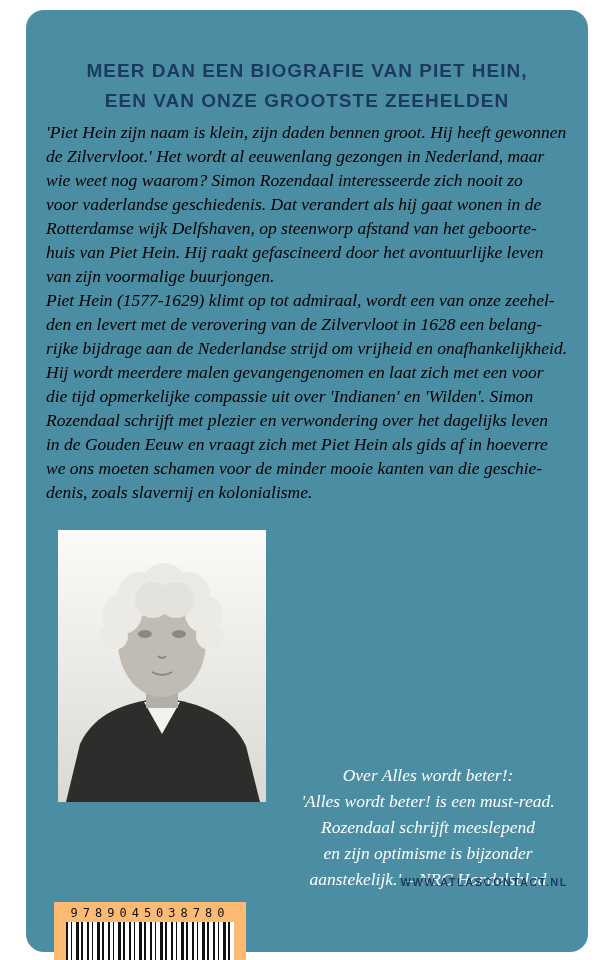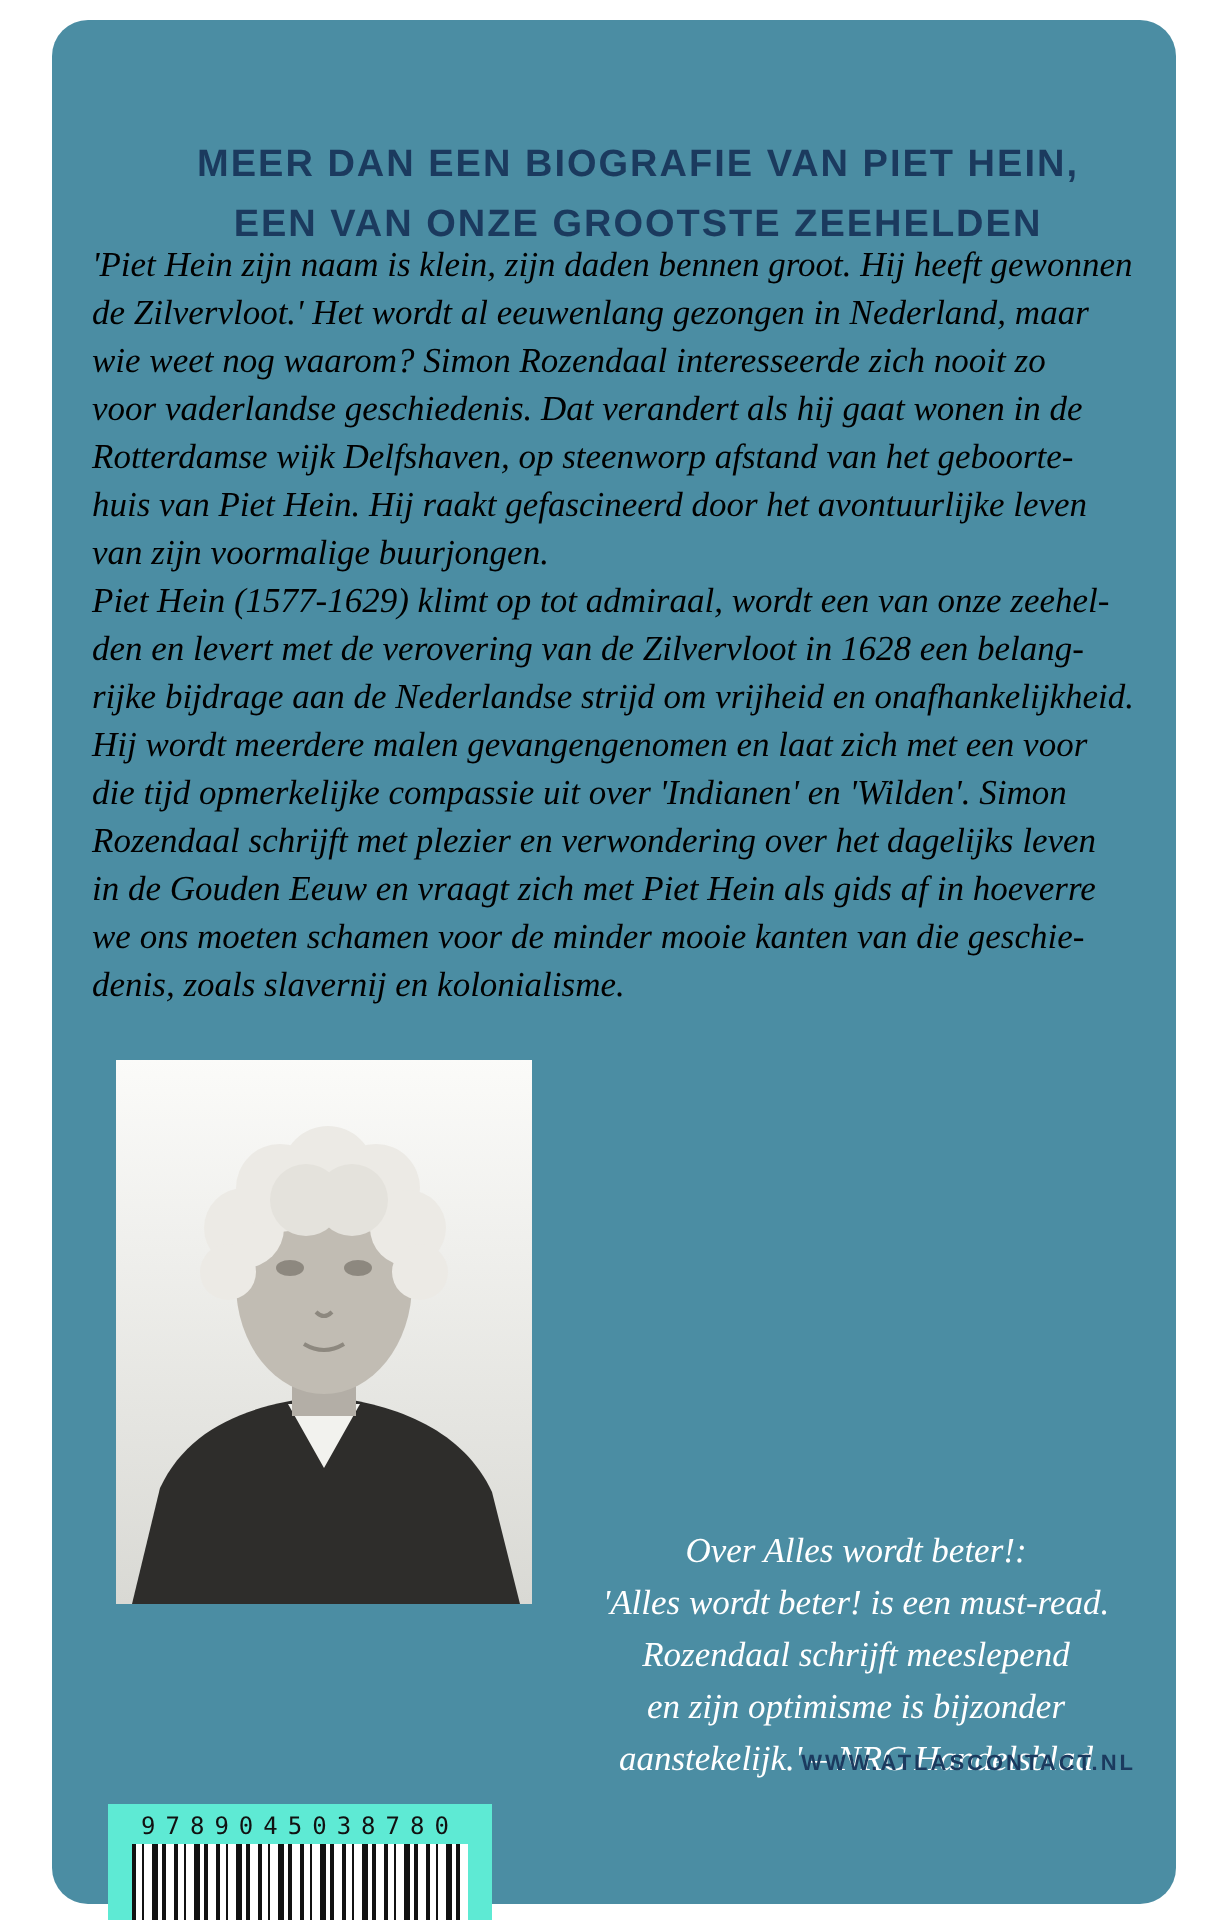--- a/index.html
+++ b/index.html
@@ -24,21 +24,21 @@
     width: 562px;
     height: 942px;
     background: #4b8da3;
     border-radius: 18px;
   }
   .heading {
     position: absolute;
     top: 46px;
     left: 0;
     width: 100%;
-    margin: 12px;
+    margin: 0;
     text-align: center;
     font-family: "Liberation Sans", sans-serif;
     font-weight: bold;
     font-size: 19px;
     line-height: 30px;
     letter-spacing: 1px;
     color: #1b3a5e;
     white-space: pre-line;
   }
   .body-text {
@@ -94,21 +94,21 @@
     font-size: 11px;
     letter-spacing: 1.5px;
     color: #1b3a5e;
   }
   .barcode-box {
     position: absolute;
     left: 54px;
     top: 902px;
     width: 192px;
     height: 58px;
-    background: #5eead4;
+    background: #fdba74;
     z-index: 2;
     text-align: center;
   }
   .barcode-digits {
     font-family: "DejaVu Sans Mono", monospace;
     font-size: 12px;
     letter-spacing: 5px;
     color: #111111;
     padding-top: 4px;
     white-space: nowrap;

